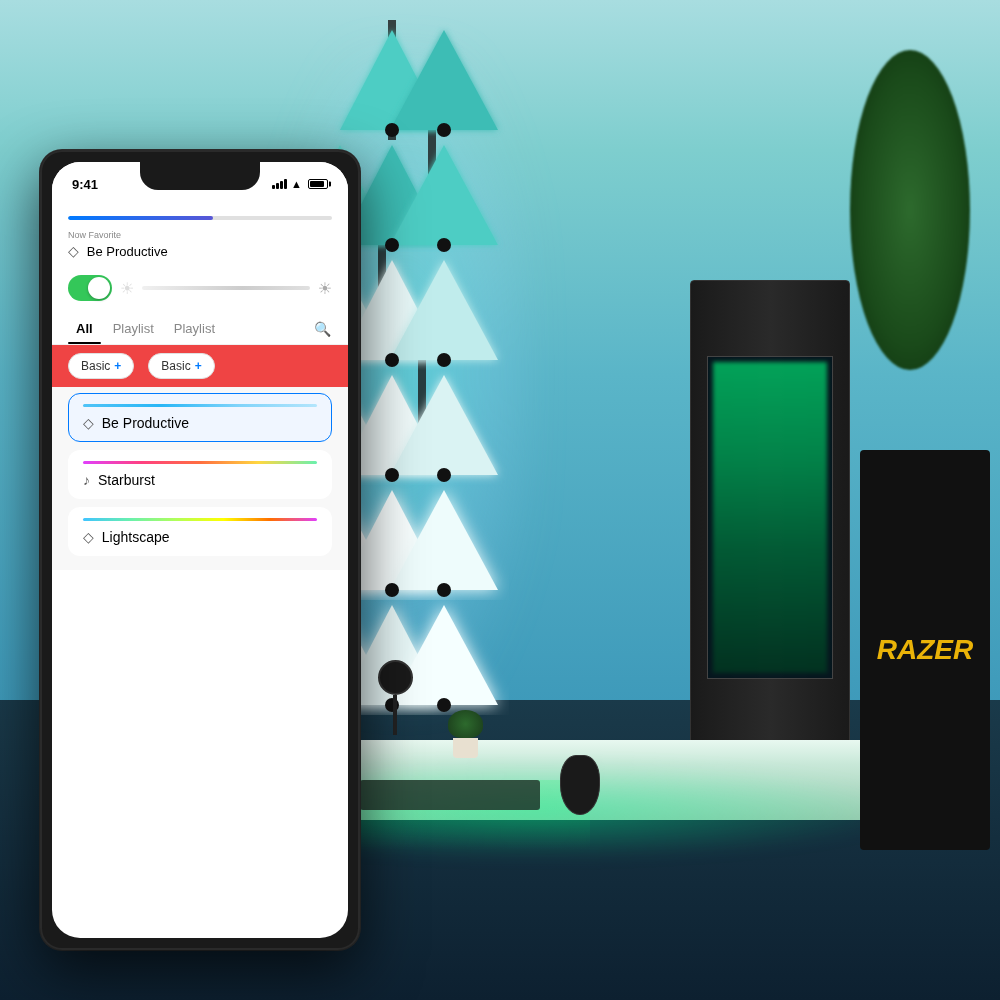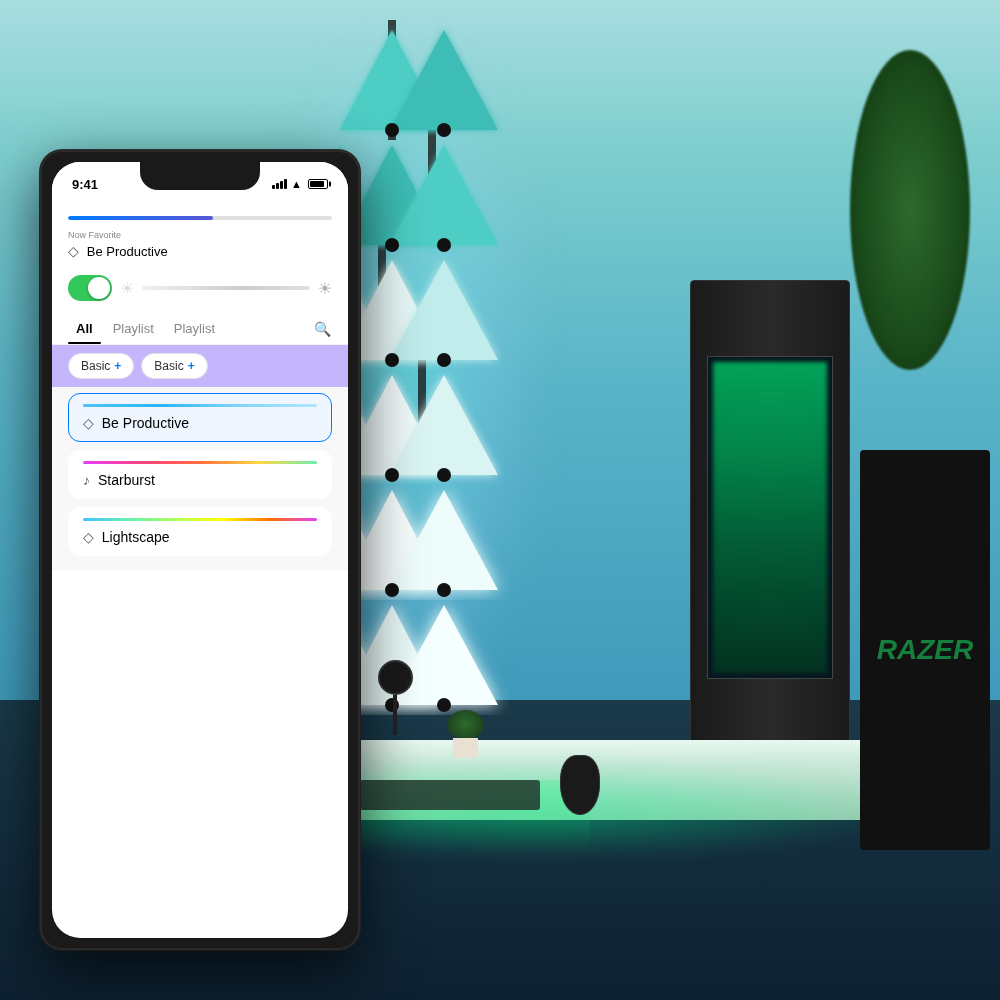--- a/index.html
+++ b/index.html
@@ -391,22 +391,22 @@
     .search-icon-tab {
       font-size: 14px;
       color: #888;
       cursor: pointer;
     }
 
     
     .filter-row {
       padding: 8px 16px;
       display: flex;
-      gap: 7px;
-      background: #c4b5fd;
+      gap: 14px;
+      background: #ef4444;
     }
 
     .filter-chip {
       display: flex;
       align-items: center;
       gap: 4px;
       padding: 5px 12px;
       background: #fff;
       border: 1px solid #e0e0e0;
       border-radius: 16px;
@@ -606,21 +606,21 @@
     </div>
   </div>
 
   <div class="pc-tower">
     <div class="pc-window">
       <div class="pc-rgb"></div>
     </div>
   </div>
 
   <div style="position:absolute; right: 1%; top: 45%; width: 13%; height: 40%; background: #111; border-radius: 4px; display: flex; align-items: center; justify-content: center; z-index: 2;">
-    <div style="color: #15803d; font-size: 28px; font-weight: 900; font-style: italic;">RAZER</div>
+    <div style="color: #eab308; font-size: 28px; font-weight: 900; font-style: italic;">RAZER</div>
   </div>
 
   <div class="plant-large">
     <div class="plant-large-leaves"></div>
   </div>
 
   <div class="desk"></div>
   <div class="desk-glow"></div>
 
   <div style="position:absolute; bottom: 22%; left: 37%; width: 5%; height: 12%; z-index: 3;">

